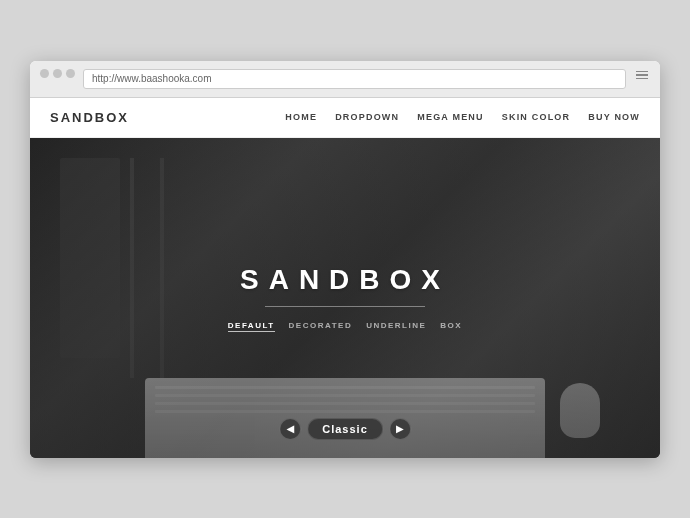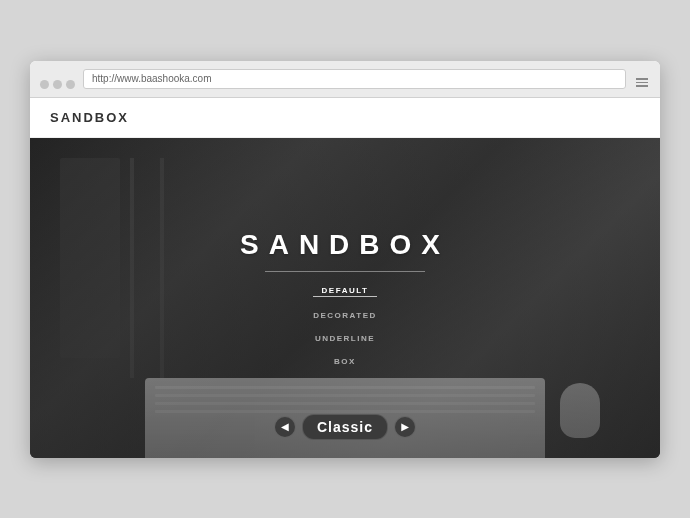--- a/index.html
+++ b/index.html
@@ -20,21 +20,21 @@
       box-shadow: 0 4px 20px rgba(0,0,0,0.25);
       overflow: hidden;
       background: #fff;
     }
 
     
     .browser-chrome {
       background: #ebebeb;
       padding: 8px 10px;
       display: flex;
-      align-items: flex-end;
+      align-items: flex-start;
       gap: 8px;
       border-bottom: 1px solid #d0d0d0;
     }
 
     .browser-dots {
       display: flex;
       gap: 4px;
     }
 
     .browser-dot {
@@ -236,21 +236,20 @@
       font-size: 16px;
       color: rgba(255,255,255,0.9);
       font-family: Georgia, serif;
       letter-spacing: 0.5px;
     }
 
     .hero-tabs {
       display: flex;
       gap: 14px;
       margin-top: 4px;
-      flex-direction: column;
     }
 
     .hero-tab {
       font-size: 8px;
       font-weight: 700;
       letter-spacing: 1.5px;
       text-transform: uppercase;
       color: rgba(255,255,255,0.6);
       cursor: pointer;
     }
@@ -283,21 +282,21 @@
       display: flex;
       align-items: center;
       justify-content: center;
       cursor: pointer;
     }
 
     .slider-label {
       background: rgba(50,50,50,0.85);
       border: 1px solid rgba(255,255,255,0.15);
       color: #fff;
-      font-size: 14px;
+      font-size: 11px;
       letter-spacing: 1px;
       padding: 4px 14px;
       border-radius: 12px;
       font-weight: 600;
     }
   </style>
 </head>
 <body>
 
 <div class="browser-window">
@@ -313,20 +312,27 @@
     </div>
     <div class="browser-menu-icon">
       <span></span>
       <span></span>
       <span></span>
     </div>
   </div>
 
   <div class="site-header">
     <div class="site-logo">SANDBOX</div>
+    <nav class="site-nav">
+      <a href="#">HOME</a>
+      <a href="#">DROPDOWN</a>
+      <a href="#">MEGA MENU</a>
+      <a href="#">SKIN COLOR</a>
+      <a href="#">BUY NOW</a>
+    </nav>
   </div>
 
   <div class="hero">
     <div class="hero-bg"></div>
     <div class="hero-bg-blur">
       <div class="blur-elem3"></div>
       <div class="blur-elem4"></div>
       <div class="blur-elem5"></div>
     </div>
     <div class="hero-overlay"></div>

